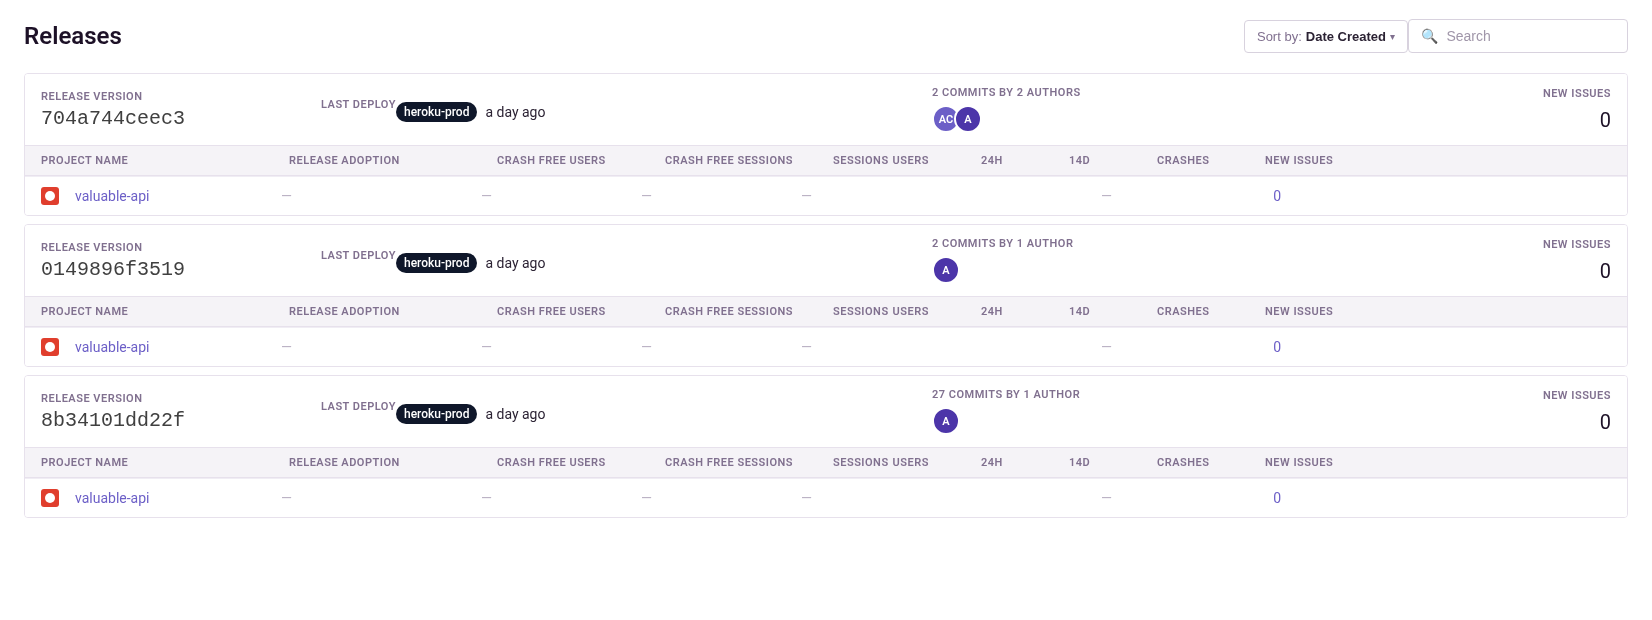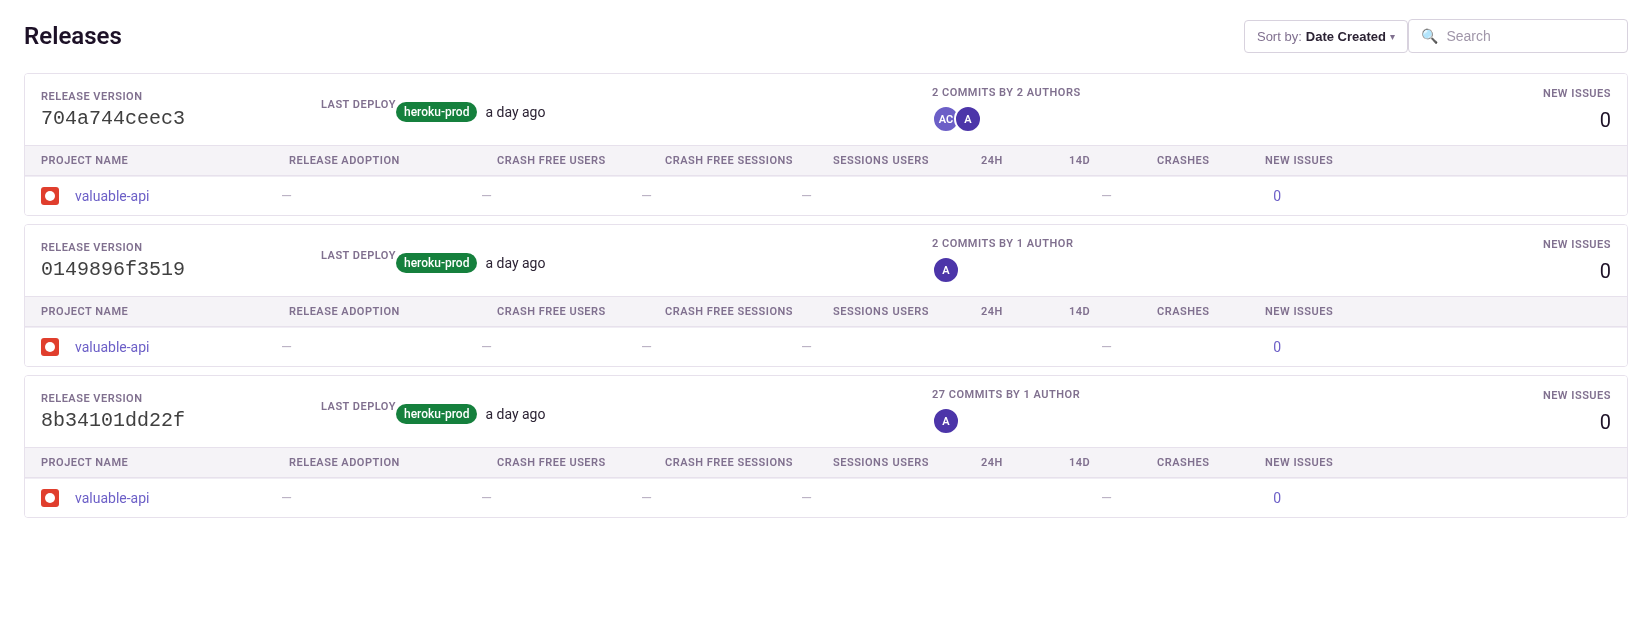--- a/index.html
+++ b/index.html
@@ -131,21 +131,21 @@
     }
 
     .deploy-info {
       display: flex;
       align-items: center;
       gap: 8px;
       margin-top: 4px;
     }
 
     .deploy-badge {
-      background: #15803d;
+      background: #0f172a;
       color: #fff;
       padding: 3px 8px;
       border-radius: 12px;
       font-size: 12px;
       font-weight: 500;
     }
 
     .deploy-time {
       color: #2b2233;
       font-size: 14px;

